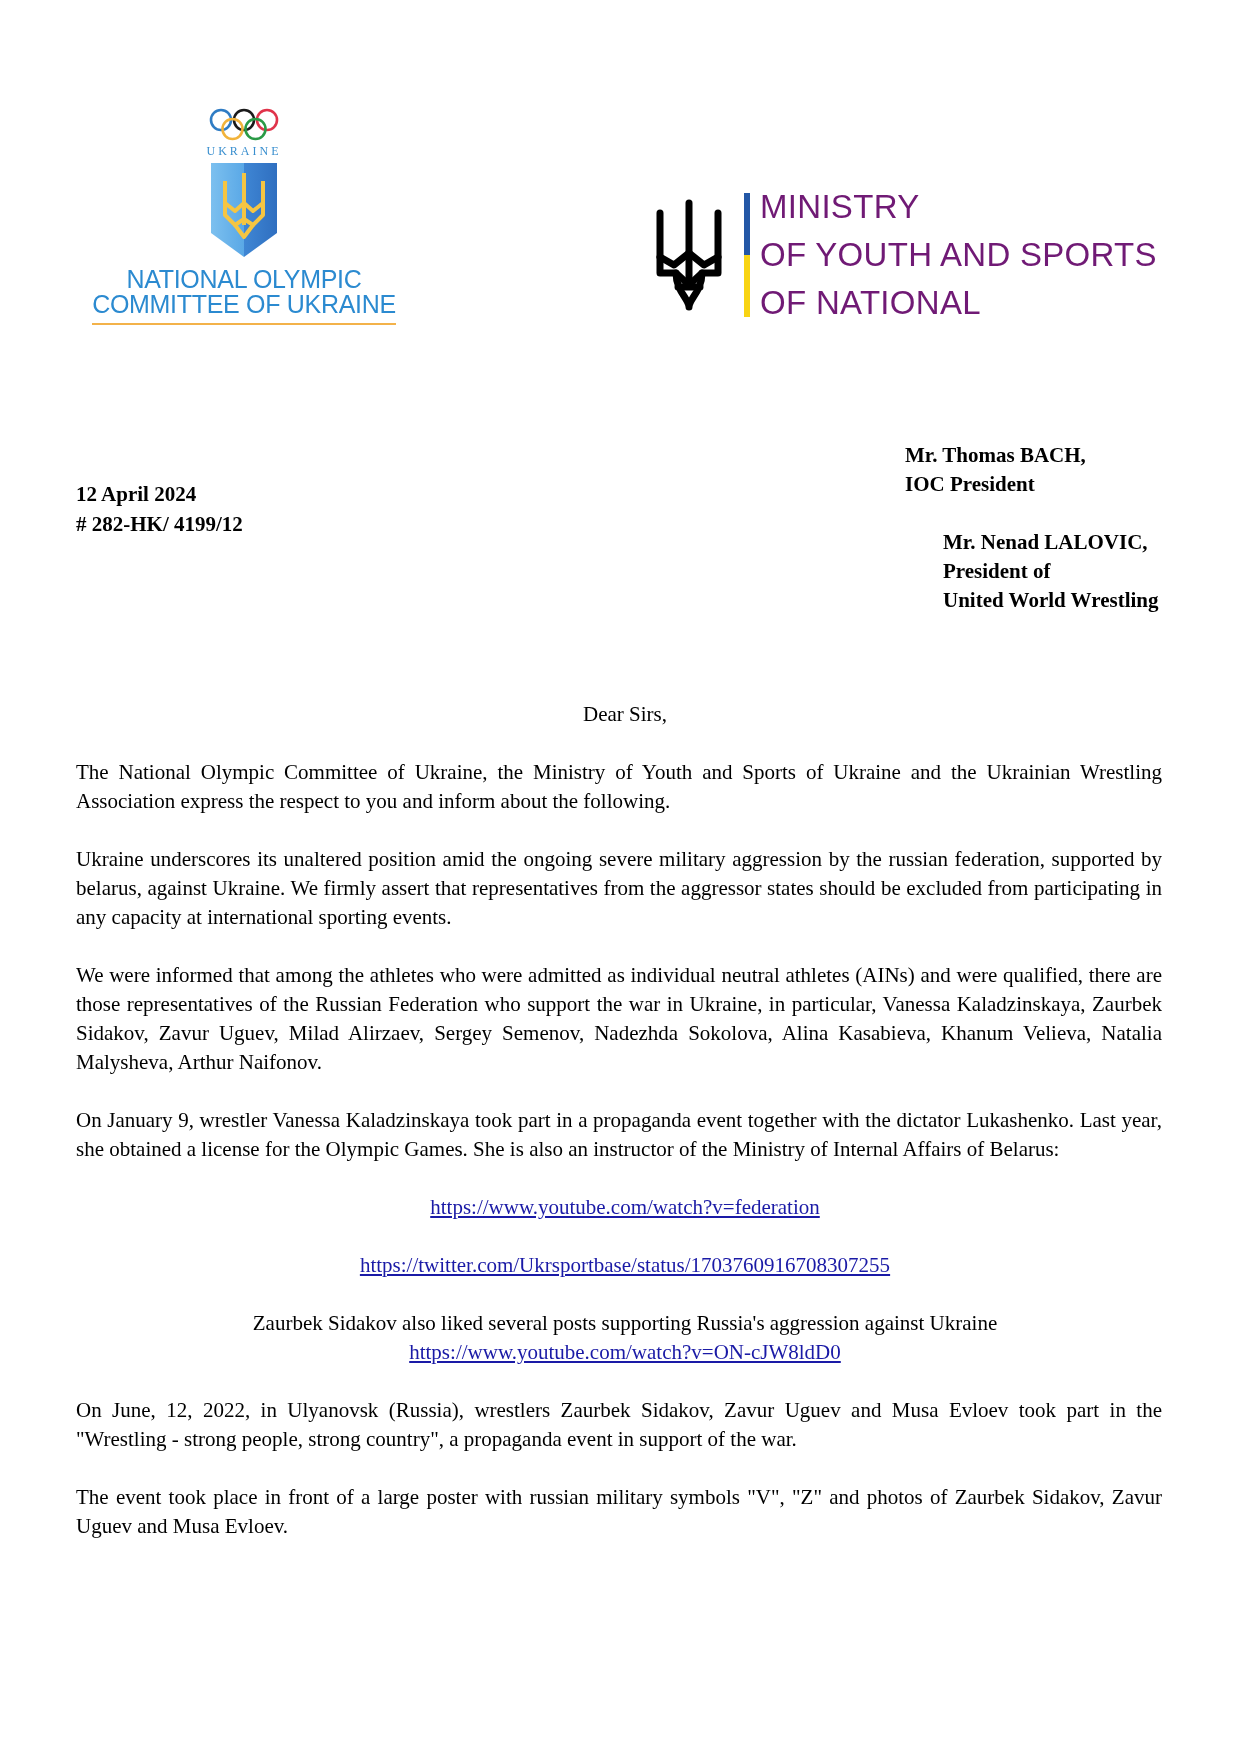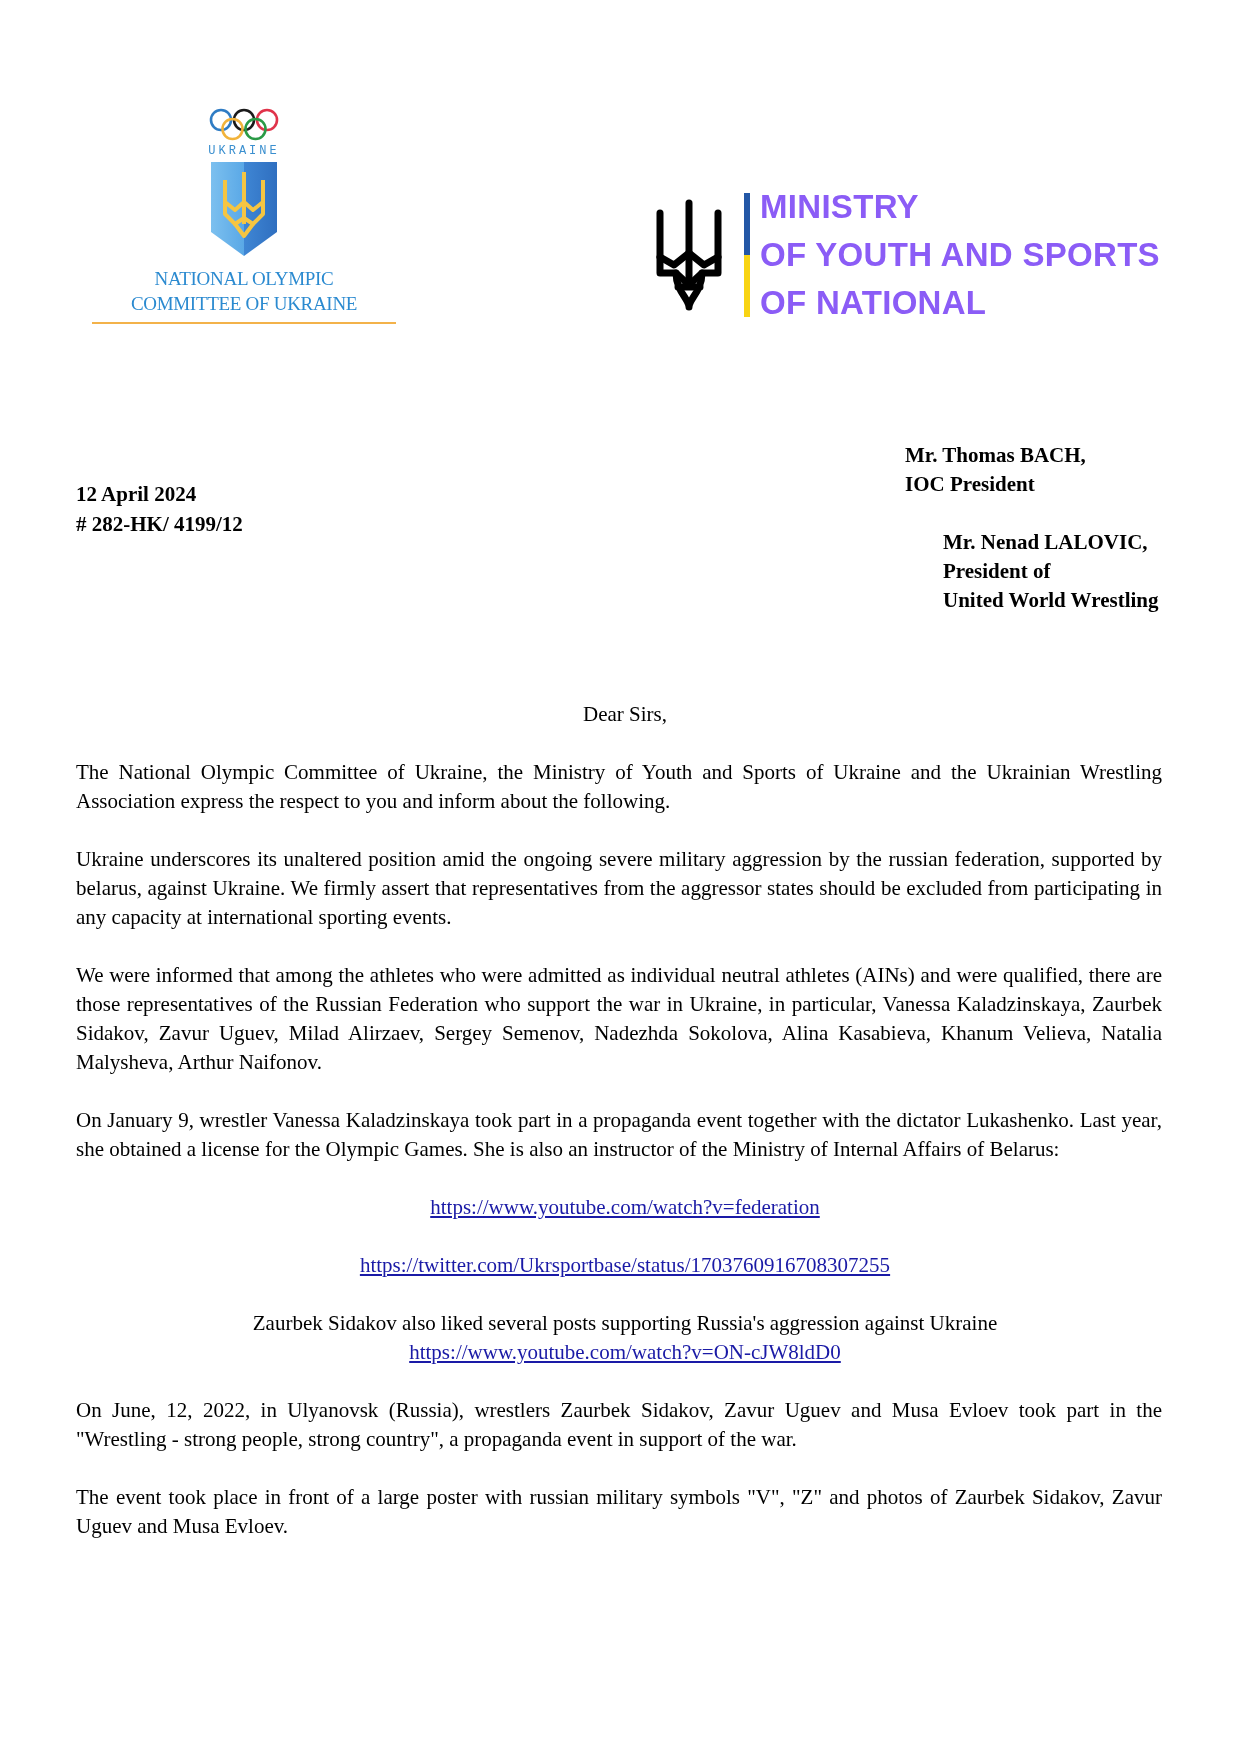--- a/index.html
+++ b/index.html
@@ -1,31 +1,31 @@
 <!DOCTYPE html>
 <html><head>
   <meta charset="utf-8">
   <style>
     html, body { margin: 0; padding: 0; background: #ffffff; }
     body { width: 1240px; height: 1755px; position: relative; overflow: hidden; font-family: "Liberation Serif", serif; color: #000; }
 
     
     .noc-logo { position: absolute; left: 86px; top: 108px; width: 316px; text-align: center; }
     .rings { display: block; margin: 0 auto; }
-    .noc-ukraine { font-family: Liberation Mono, monospace; font-size: 12px; letter-spacing: 3px; color: #3a8fcf; margin-top: 2px; }
+    .noc-ukraine { font-family: Liberation Serif, serif; font-size: 12px; letter-spacing: 3px; color: #3a8fcf; margin-top: 2px; }
     .shield { display: block; margin: 4px auto 0; }
-    .noc-name-en { font-family: Liberation Serif, serif; font-size: 19px; line-height: 25px; color: #2b8ad0; margin-top: 10px; letter-spacing: -0.3px; }
+    .noc-name-en { font-family: Liberation Sans, sans-serif; font-size: 25px; line-height: 25px; color: #2b8ad0; margin-top: 10px; letter-spacing: -0.3px; }
     .noc-rule { height: 2px; background: #f3b24a; margin: 6px 6px 4px; }
     .noc-name-ua { font-family: "Liberation Sans", sans-serif; font-size: 19px; line-height: 25px; color: #2b8ad0; letter-spacing: -0.3px; }
 
     
     .ministry-logo { position: absolute; left: 654px; top: 190px; height: 130px; display: flex; align-items: center; }
     .trident { display: block; }
     .ministry-bar { width: 6px; height: 124px; margin-left: 20px; margin-right: 10px; background: linear-gradient(to bottom, #2357a6 0 50%, #f8d414 50% 100%); }
-    .ministry-text { font-family: "Liberation Sans", sans-serif; font-size: 33px; line-height: 48px; color: #8b5cf6; font-weight: 700; letter-spacing: 0.3px; }
+    .ministry-text { font-family: "Liberation Sans", sans-serif; font-size: 33px; line-height: 48px; color: #701a75; font-weight: 400; letter-spacing: 0.3px; }
 
     
     .meta-left { position: absolute; left: 76px; top: 447px; font-weight: bold; font-size: 21px; line-height: 30px; margin-top: 32px; }
     .meta-right { position: absolute; left: 905px; top: 441px; font-weight: bold; font-size: 21px; line-height: 29px; }
     .recipient + .recipient { margin-top: 29px; margin-left: 38px; }
 
     
     .letter-body { position: absolute; left: 76px; top: 700px; width: 1086px; font-size: 21px; line-height: 29px; }
     .letter-body p { margin: 0 0 29px 0; text-align: justify; }
     .letter-body p.tight { margin-bottom: 0; }

